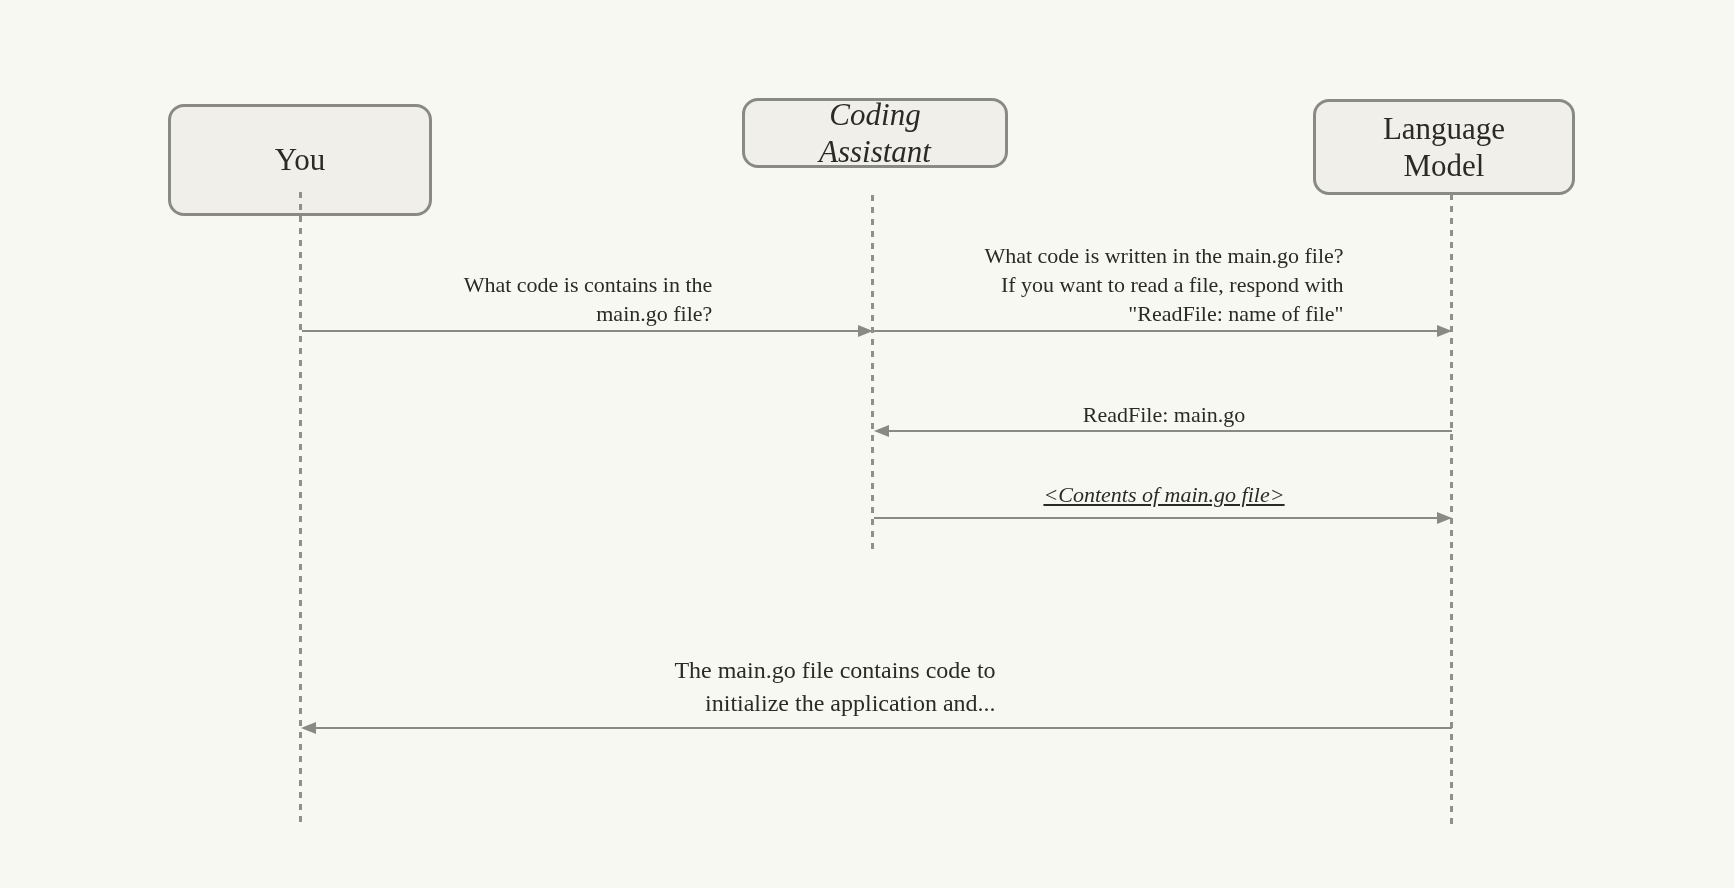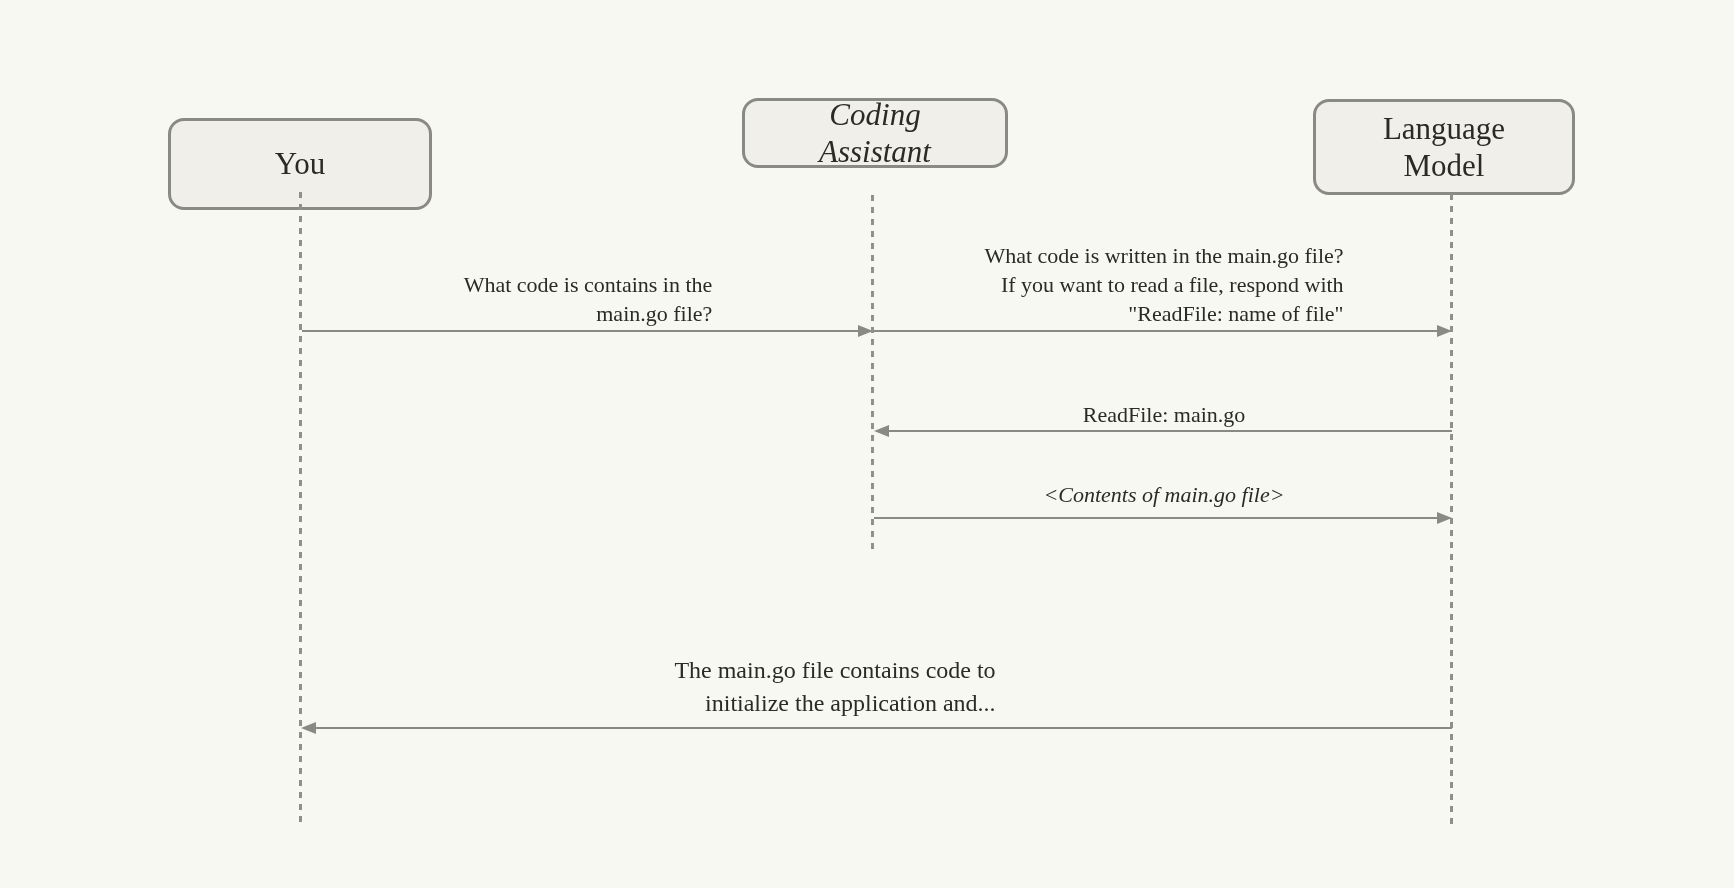--- a/index.html
+++ b/index.html
@@ -31,21 +31,21 @@
     border-radius:16px;
     display:flex;
     align-items:center;
     justify-content:center;
     text-align:center;
     font-size:31px;
     line-height:1.2;
     white-space:pre-line;
     color:var(--text);
   }
-  .actor-you{left:168px;top:118px;width:264px;height:92px;}
+  .actor-you{left:168px;top:104px;width:264px;height:112px;}
   .actor-coding-assistant{left:742px;top:98px;width:266px;height:70px;font-style:italic;}
   .actor-language-model{left:1313px;top:99px;width:262px;height:96px;}
   .lifeline{
     position:absolute;
     width:3px;
     background:repeating-linear-gradient(to bottom,var(--lifeline) 0 6px,transparent 6px 12px);
   }
   .lifeline-you{left:299px;top:192px;height:636px;}
   .lifeline-coding-assistant{left:871px;top:195px;height:357px;}
   .lifeline-language-model{left:1450px;top:194px;height:634px;}
@@ -64,21 +64,21 @@
   .arrow-head.left{border-right:15px solid var(--line);}
   .msg-label{
     position:absolute;
     transform:translateX(-50%);
     text-align:right;
     white-space:pre-line;
     font-size:22px;
     line-height:1.32;
     color:var(--text);
   }
-  .msg-label.italic{font-style:italic;}
+  .msg-label.italic{font-style:italic;text-decoration:underline;}
   .msg-label.large{font-size:24px;line-height:1.38;}
   
   .m1-line{left:302px;top:330px;width:556px;}
   .m1-head{left:858px;top:325px;}
   .m1-label{left:588px;bottom:560px;}
   
   .m2-line{left:874px;top:330px;width:563px;}
   .m2-head{left:1437px;top:325px;}
   .m2-label{left:1164px;bottom:560px;}
   

